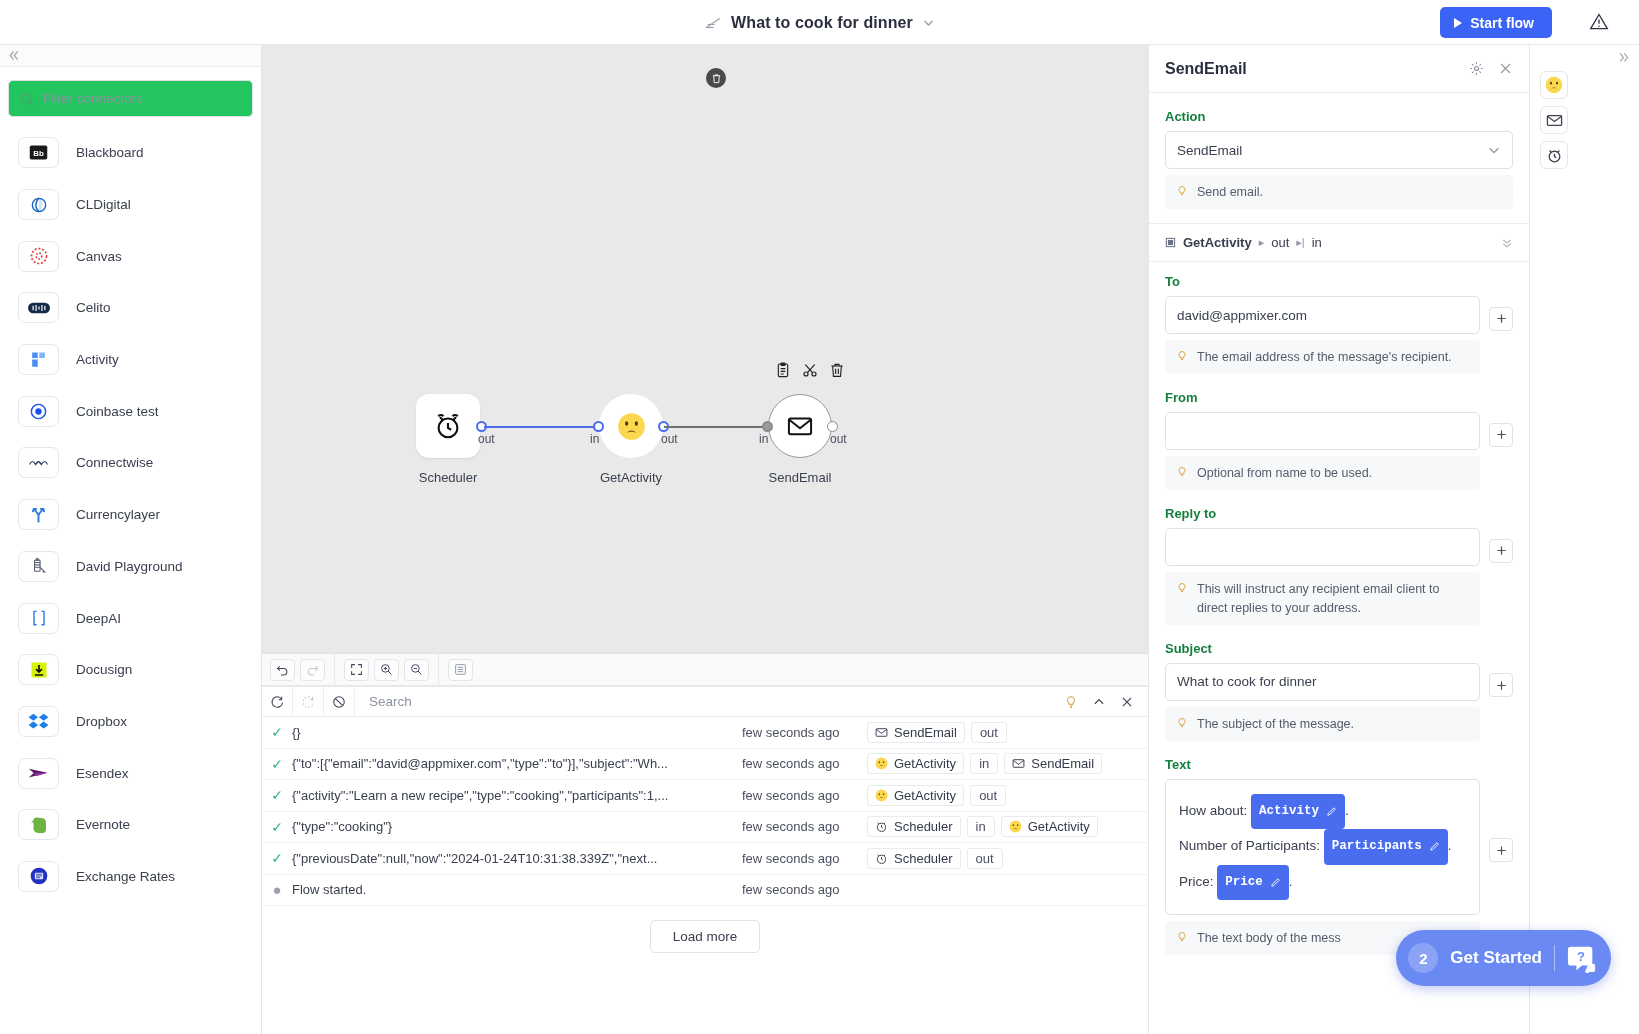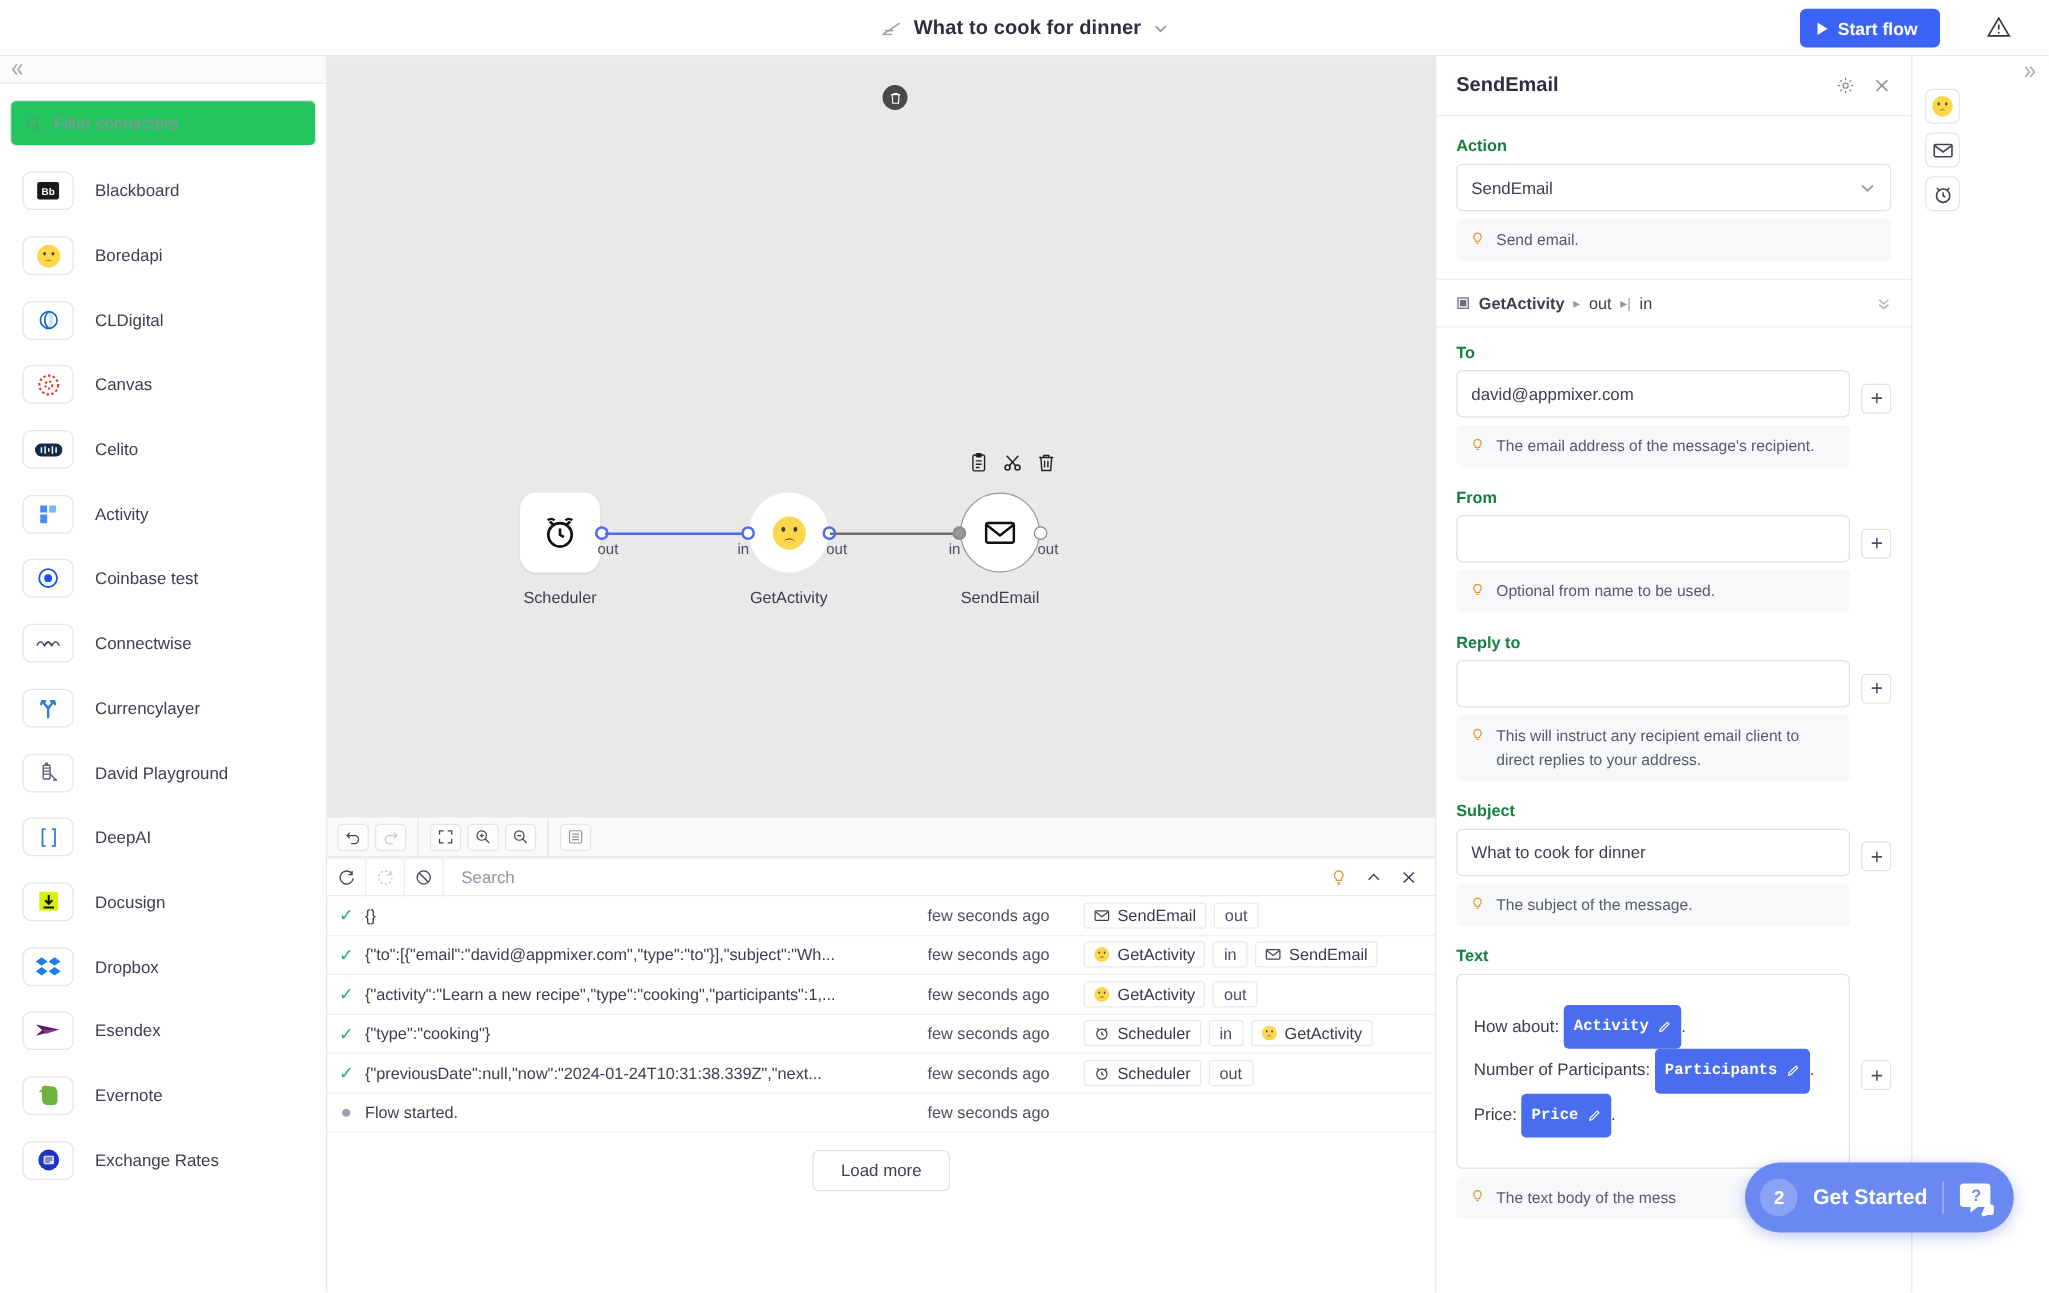--- a/index.html
+++ b/index.html
@@ -214,21 +214,21 @@
   }
   .add-btn {
     width: 24px; height: 24px; border: 1px solid #e0e2e7; border-radius: 4px;
     background: #fff; display: flex; align-items: center; justify-content: center;
     cursor: pointer; margin-top: 7px; flex: none;
   }
   .add-btn svg { width: 11px; height: 11px; }
   .hint-indent { margin-left: 0; margin-right: 33px; }
   .block { margin-top: 16px; }
   .rich-box {
-    border: 1px solid #dfe1e6; border-radius: 5px; padding: 24px 13px;
+    border: 1px solid #dfe1e6; border-radius: 5px; padding: 14px 13px;
     min-height: 130px; background: #fff; font-size: 13.5px; color: #3b4050;
     line-height: 2.35;
   }
   .token {
     display: inline-flex; align-items: center; gap: 7px;
     background: #4a6df0; color: #fff; border-radius: 4px; padding: 3px 8px;
     font-family: "Liberation Mono", monospace; font-size: 12.5px; font-weight: bold;
     cursor: pointer; vertical-align: middle;
   }
   .token svg { width: 11px; height: 11px; }
@@ -311,31 +311,20 @@
       <div class="connector">
         <span class="conn-icon">
           <svg width="21" height="21" viewBox="0 0 24 24">
               <rect x="2" y="4" width="20" height="16" rx="2" fill="#1a1a1a"></rect>
               <text x="12" y="16" font-size="9" font-weight="bold" fill="#fff" text-anchor="middle" font-family="sans-serif">Bb</text>
             </svg>
         </span>
         <span class="conn-label">Blackboard</span>
       </div>
 
-      <div class="connector">
-        <span class="conn-icon">
-          <svg width="20" height="20" viewBox="0 0 24 24">
-              <circle cx="12" cy="12" r="11" fill="#fbd74e"></circle>
-              <ellipse cx="8" cy="9.5" rx="1.3" ry="1.7" fill="#4a3a10"></ellipse>
-              <ellipse cx="16" cy="9.5" rx="1.3" ry="1.7" fill="#4a3a10"></ellipse>
-              <path d="M8 17 Q12 13.5 16 17 Q12 15.2 8 17 Z" fill="#7a4a2a"></path>
-            </svg>
-        </span>
-        <span class="conn-label">Boredapi</span>
-      </div>
 
       <div class="connector">
         <span class="conn-icon">
           <svg width="20" height="20" viewBox="0 0 24 24" fill="none" stroke="#1666c4" stroke-width="1.6">
               <circle cx="12" cy="12" r="8"></circle>
               <path d="M12 4 C7 8 7 16 12 20"></path>
               <path d="M12 4 C17 8 17 16 12 20" fill="#1666c4" opacity=".18"></path>
             </svg>
         </span>
         <span class="conn-label">CLDigital</span>

